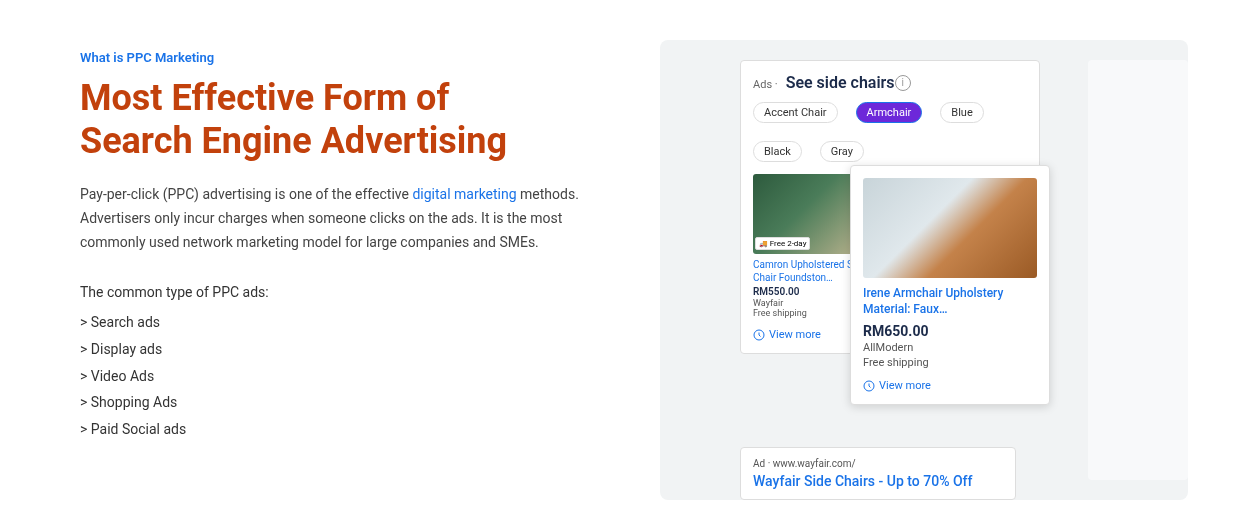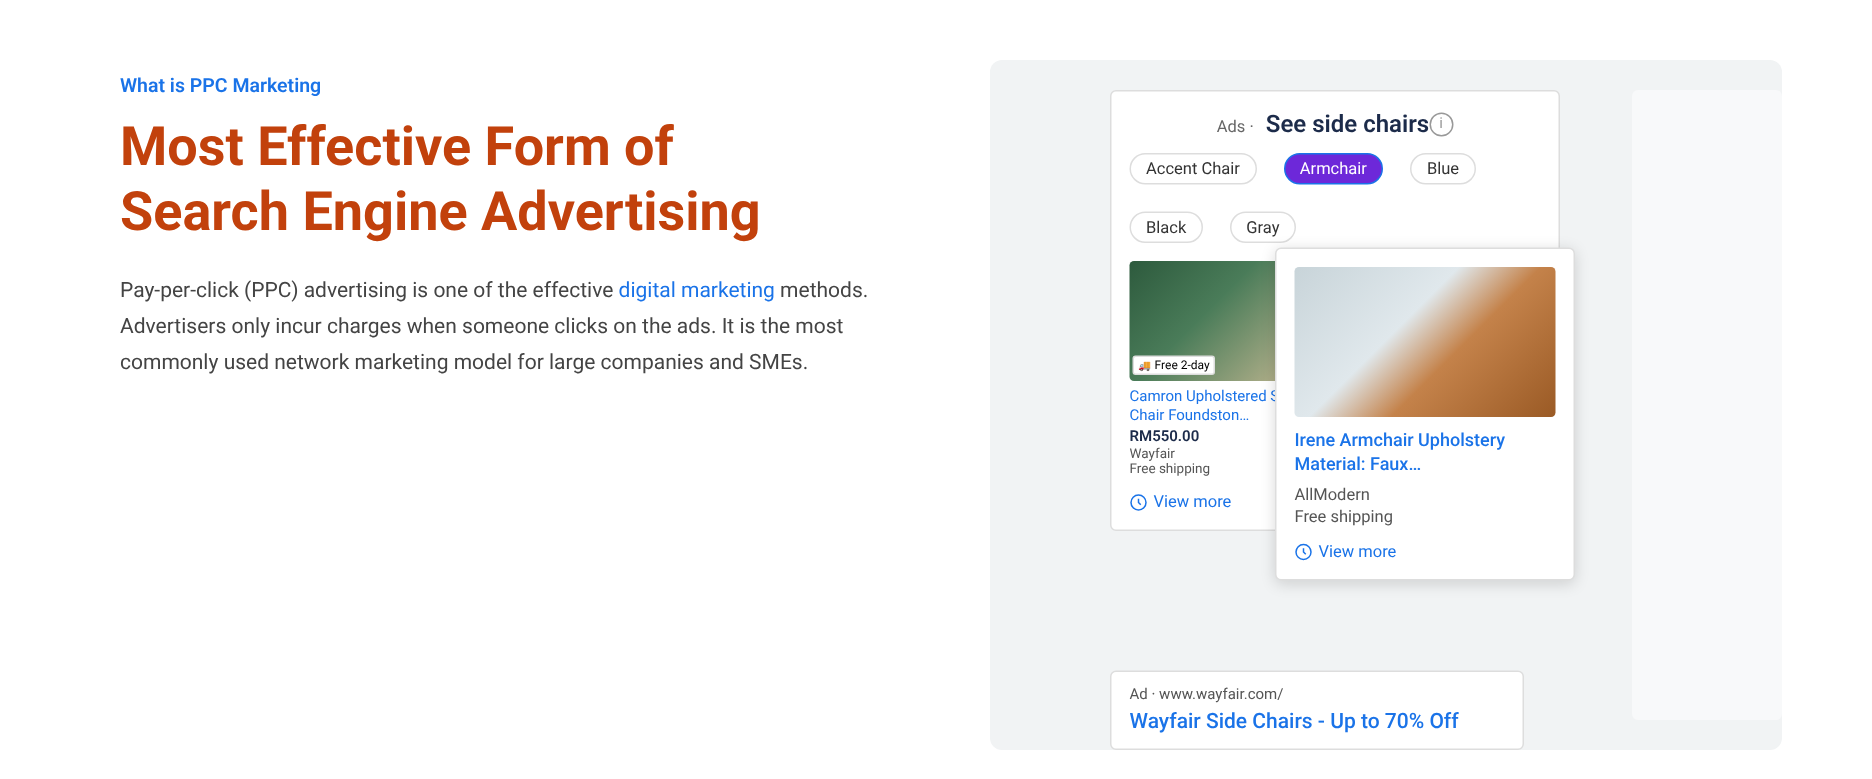--- a/index.html
+++ b/index.html
@@ -85,21 +85,21 @@
       width: 300px;
       background: #fff;
       border: 1px solid #ddd;
       border-radius: 4px;
       padding: 12px;
       z-index: 2;
     }
     .ads-header {
       display: flex;
       align-items: center;
-      justify-content: center;
+      justify-content: flex-start;
       margin-bottom: 10px;
     }
     .ads-label {
       font-size: 11px;
       color: #666;
     }
     .ads-title {
       font-size: 16px;
       font-weight: 600;
       color: #1c2b4a;
@@ -290,20 +290,28 @@
 
   <div class="left-content">
     <div class="eyebrow">
       <span>What is </span>
       <span>PPC Marketing</span>
     </div>
     <h1 class="main-heading">Most Effective Form of<br>Search Engine Advertising</h1>
     <p class="description">
       Pay-per-click (PPC) advertising is one of the effective <a>digital marketing</a> methods. Advertisers only incur charges when someone clicks on the ads. It is the most commonly used network marketing model for large companies and SMEs.
     </p>
+    <div class="common-types">
+      <div class="intro">The common type of PPC ads:</div>
+      <span class="list-item">&gt; Search ads</span>
+      <span class="list-item">&gt; Display ads</span>
+      <span class="list-item">&gt; Video Ads</span>
+      <span class="list-item">&gt; Shopping Ads</span>
+      <span class="list-item">&gt; Paid Social ads</span>
+    </div>
   </div>
 
   <div class="right-content">
     <div class="browser-mockup">
 
       <div class="ads-panel">
         <div class="ads-header">
           <div>
             <span class="ads-label">Ads ·</span>
             <span class="ads-title">See side chairs</span>
@@ -348,20 +356,21 @@
               <circle cx="12" cy="12" r="10" fill="none" stroke="#1a73e8" stroke-width="2"></circle>
               <path d="M12 7v5l3 3" stroke="#1a73e8" stroke-width="2" fill="none"></path>
             </svg>
           <span>View more</span>
         </div>
       </div>
 
       <div class="product-expanded">
         <div class="product-expanded-img"></div>
         <div class="product-expanded-name">Irene Armchair Upholstery Material: Faux…</div>
+        <div class="product-expanded-price">RM650.00</div>
         <div class="product-expanded-store">AllModern</div>
         <div class="product-expanded-shipping">Free shipping</div>
         <div class="expanded-view-more">
           <svg width="12" height="12" viewBox="0 0 24 24" fill="none">
               <circle cx="12" cy="12" r="10" fill="none" stroke="#1a73e8" stroke-width="2"></circle>
               <path d="M12 7v5l3 3" stroke="#1a73e8" stroke-width="2" fill="none"></path>
             </svg>
           <span>View more</span>
         </div>
       </div>

